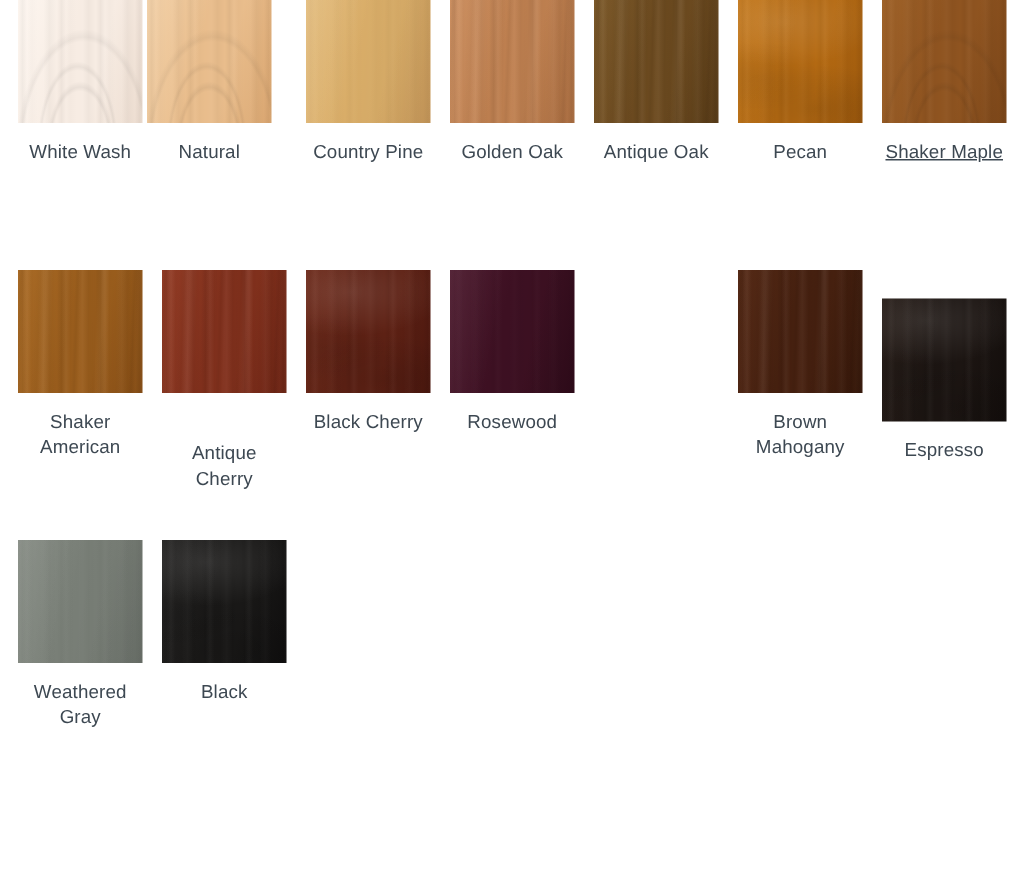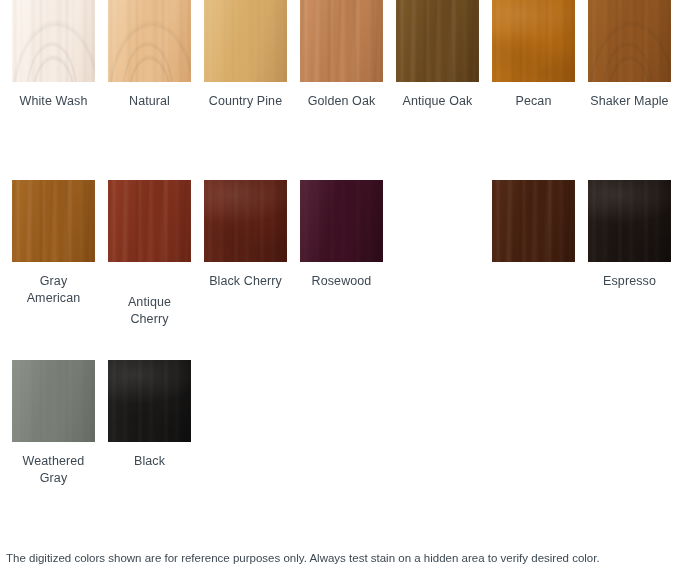--- a/index.html
+++ b/index.html
@@ -132,21 +132,21 @@
 
   <div class="swatch-grid">
     <div class="swatch-row">
         <div class="swatch-cell" style="left: 12px;">
           <div class="swatch-chip" style="width: 83px; height: 82px; background: linear-gradient(103deg, rgb(253, 246, 240) 0%, rgb(247, 236, 227) 42%, rgb(247, 236, 227) 64%, rgb(236, 220, 207) 100%);">
             <div class="grain arc"></div>
             <div class="grain v" style="opacity: 0.7;"></div>
           </div>
           <div class="swatch-label" style="width: 83px;">White Wash</div>
         </div>
-        <div class="swatch-cell" style="left: 108px;">
+        <div class="swatch-cell" style="left: 98px;">
           <div class="swatch-chip" style="width: 83px; height: 82px; background: linear-gradient(103deg, rgb(243, 210, 170) 0%, rgb(233, 189, 140) 42%, rgb(233, 189, 140) 64%, rgb(217, 165, 111) 100%);">
             <div class="grain arc"></div>
             <div class="grain v" style="opacity: 0.7;"></div>
           </div>
           <div class="swatch-label" style="width: 83px;">Natural</div>
         </div>
         <div class="swatch-cell" style="left: 204px;">
           <div class="swatch-chip" style="width: 83px; height: 82px; background: linear-gradient(103deg, rgb(228, 189, 126) 0%, rgb(217, 173, 104) 42%, rgb(217, 173, 104) 64%, rgb(201, 153, 90) 100%);">
             <div class="grain soft"></div>
             <div class="grain v" style="opacity: 0.35;"></div>
@@ -172,30 +172,30 @@
             <div class="grain fig"></div>
             <div class="grain v" style="opacity: 0.7;"></div>
           </div>
           <div class="swatch-label" style="width: 83px;">Pecan</div>
         </div>
         <div class="swatch-cell" style="left: 588px;">
           <div class="swatch-chip" style="width: 83px; height: 82px; background: linear-gradient(103deg, rgb(160, 99, 41) 0%, rgb(143, 84, 32) 42%, rgb(143, 84, 32) 64%, rgb(122, 69, 24) 100%);">
             <div class="grain arc"></div>
             <div class="grain v" style="opacity: 0.7;"></div>
           </div>
-          <div class="swatch-label" style="width: 83px;">Shaker Maple</div>
+          <div class="swatch-label" style="width: 83px; text-decoration: underline;">Shaker Maple</div>
         </div>
       </div>
     <div class="swatch-row">
         <div class="swatch-cell" style="left: 12px;">
           <div class="swatch-chip" style="width: 83px; height: 82px; background: linear-gradient(103deg, rgb(171, 108, 38) 0%, rgb(154, 93, 28) 42%, rgb(154, 93, 28) 64%, rgb(133, 76, 20) 100%);">
             <div class="grain v"></div>
             <div class="grain v2" style="opacity: 0.7;"></div>
           </div>
-          <div class="swatch-label" style="width: 83px;">Gray American</div>
+          <div class="swatch-label" style="width: 83px;">Shaker American</div>
         </div>
         <div class="swatch-cell" style="left: 108px;">
           <div class="swatch-chip" style="width: 83px; height: 82px; background: linear-gradient(103deg, rgb(147, 60, 37) 0%, rgb(129, 48, 28) 42%, rgb(129, 48, 28) 64%, rgb(108, 36, 20) 100%);">
             <div class="grain v"></div>
             <div class="grain v2" style="opacity: 0.7;"></div>
           </div>
           <div class="swatch-label" style="width: 83px; margin-top: 32px;">Antique Cherry</div>
         </div>
         <div class="swatch-cell" style="left: 204px;">
           <div class="swatch-chip" style="width: 83px; height: 82px; background: linear-gradient(103deg, rgb(111, 44, 28) 0%, rgb(94, 33, 20) 42%, rgb(94, 33, 20) 64%, rgb(75, 23, 14) 100%);">
@@ -209,22 +209,23 @@
             <div class="grain soft"></div>
             <div class="grain v" style="opacity: 0.35;"></div>
           </div>
           <div class="swatch-label" style="width: 83px;">Rosewood</div>
         </div>
         <div class="swatch-cell" style="left: 492px;">
           <div class="swatch-chip" style="width: 83px; height: 82px; background: linear-gradient(103deg, rgb(86, 42, 22) 0%, rgb(70, 32, 15) 42%, rgb(70, 32, 15) 64%, rgb(53, 23, 9) 100%);">
             <div class="grain v"></div>
             <div class="grain v2" style="opacity: 0.7;"></div>
           </div>
-        </div>
-        <div class="swatch-cell" style="left: 588px;">
+          <div class="swatch-label" style="width: 83px;">Brown Mahogany</div>
+        </div>
+        <div class="swatch-cell" style="left: 588px; margin-top: 19px;">
           <div class="swatch-chip" style="width: 83px; height: 82px; background: linear-gradient(103deg, rgb(40, 30, 25) 0%, rgb(28, 21, 18) 42%, rgb(28, 21, 18) 64%, rgb(18, 13, 11) 100%);">
             <div class="grain fig"></div>
             <div class="grain v" style="opacity: 0.7;"></div>
           </div>
           <div class="swatch-label" style="width: 83px;">Espresso</div>
         </div>
       </div>
     <div class="swatch-row row-last">
         <div class="swatch-cell" style="left: 12px;">
           <div class="swatch-chip" style="width: 83px; height: 82px; background: linear-gradient(103deg, rgb(134, 140, 132) 0%, rgb(121, 127, 119) 42%, rgb(121, 127, 119) 64%, rgb(107, 113, 106) 100%);">
@@ -236,15 +237,14 @@
         <div class="swatch-cell" style="left: 108px;">
           <div class="swatch-chip" style="width: 83px; height: 82px; background: linear-gradient(103deg, rgb(36, 35, 34) 0%, rgb(25, 24, 23) 42%, rgb(25, 24, 23) 64%, rgb(15, 14, 14) 100%);">
             <div class="grain fig"></div>
             <div class="grain v" style="opacity: 0.7;"></div>
           </div>
           <div class="swatch-label" style="width: 83px;">Black</div>
         </div>
       </div>
   </div>
 
-  <div class="disclaimer">The digitized colors shown are for reference purposes only. Always test stain on a hidden area to verify desired color.</div>
 
 </div>
 
 </body></html>

